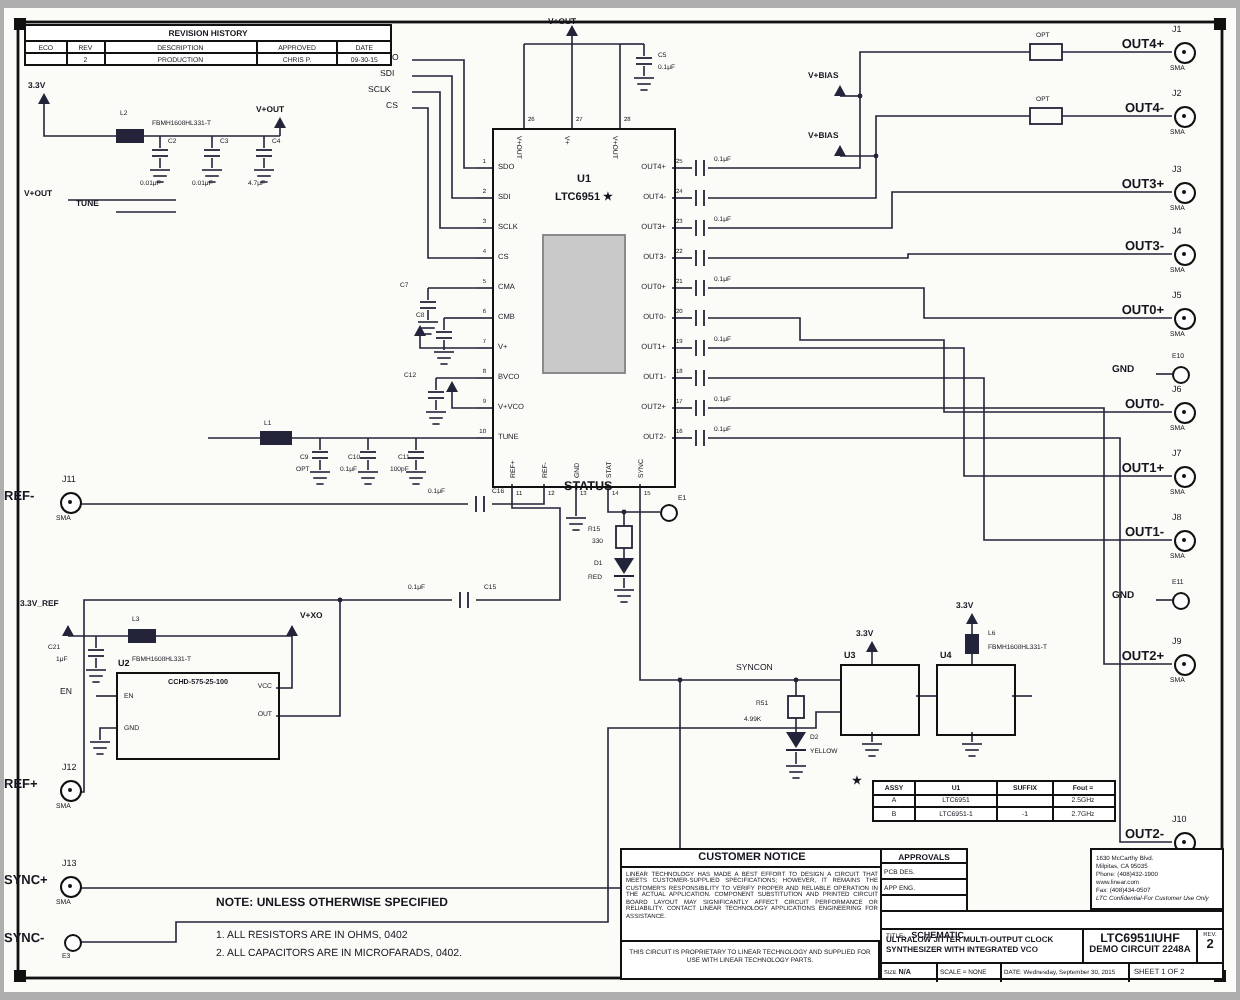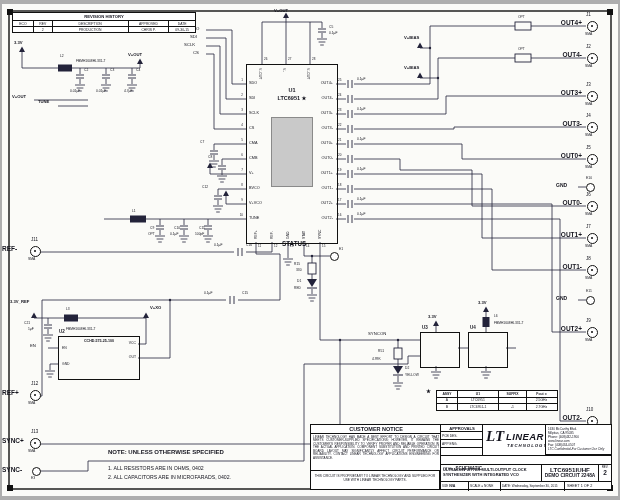--- a/index.html
+++ b/index.html
@@ -667,25 +667,20 @@
     <div class="cnb">LINEAR TECHNOLOGY HAS MADE A BEST EFFORT TO DESIGN A CIRCUIT THAT MEETS CUSTOMER-SUPPLIED SPECIFICATIONS; HOWEVER, IT REMAINS THE CUSTOMER'S RESPONSIBILITY TO VERIFY PROPER AND RELIABLE OPERATION IN THE ACTUAL APPLICATION. COMPONENT SUBSTITUTION AND PRINTED CIRCUIT BOARD LAYOUT MAY SIGNIFICANTLY AFFECT CIRCUIT PERFORMANCE OR RELIABILITY. CONTACT LINEAR TECHNOLOGY APPLICATIONS ENGINEERING FOR ASSISTANCE.</div>
   </div>
   <div class="ov cprop">THIS CIRCUIT IS PROPRIETARY TO LINEAR TECHNOLOGY AND SUPPLIED FOR USE WITH LINEAR TECHNOLOGY PARTS.</div>
 
   <div class="ov apprv">
     <div class="ap-t">APPROVALS</div>
     <div class="ap-r">PCB DES.</div>
     <div class="ap-r">APP ENG.</div>
   </div>
 
-  <div class="ov logo">
-    <span class="lt-mark">LT</span>
-    <span class="lt-big">LINEAR</span>
-    <span class="lt-small">TECHNOLOGY</span>
-  </div>
 
   <div class="ov addr">
     <div>1630 McCarthy Blvd.</div>
     <div>Milpitas, CA 95035</div>
     <div>Phone: (408)432-1900</div>
     <div>www.linear.com</div>
     <div>Fax: (408)434-0507</div>
     <div style="font-style:italic">LTC Confidential-For Customer Use Only</div>
   </div>
 

